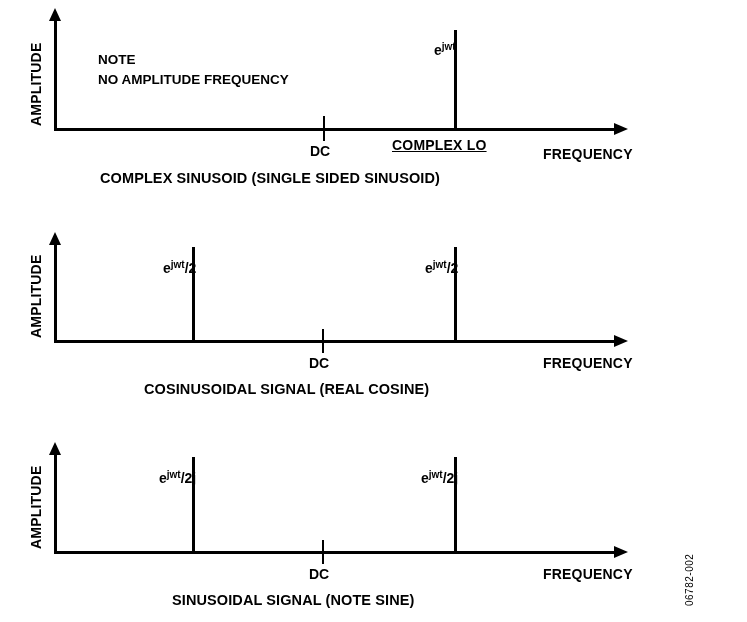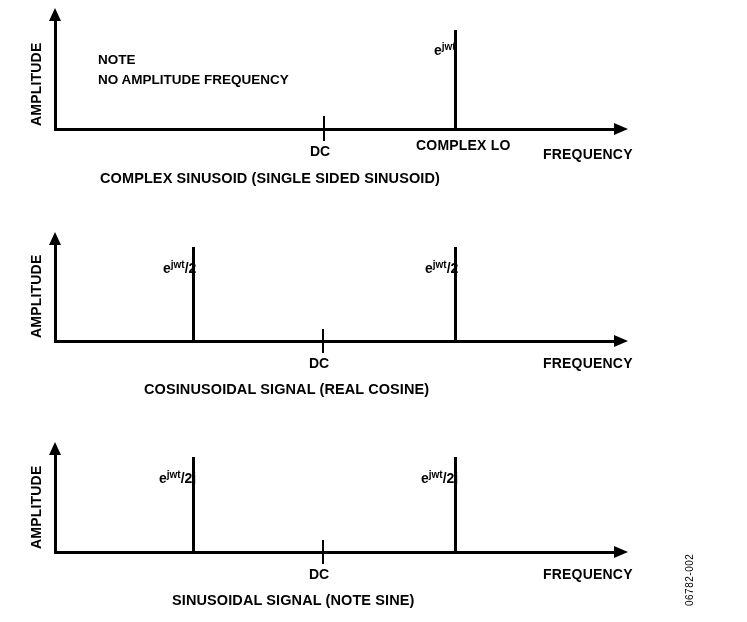--- a/index.html
+++ b/index.html
@@ -128,21 +128,21 @@
 
     <div class="axis-line x-axis" style="left:54px; top:128px; width:563px;"></div>
     <div class="arrow-right" style="left:614px; top:123px;"></div>
 
     <div class="dc-tick" style="left:323px; top:116px; height:25px;"></div>
     <span class="lbl tick-label" style="left:310px; top:143px;">DC</span>
 
     <div class="spike" style="left:454px; top:30px; height:99px;"></div>
     <span class="lbl point-label" style="left:434px; top:6px;"><span>e</span><sup>jwt</sup><span></span></span>
 
-    <span class="lbl axis-title" style="left:416px; top:137px;">COMPLEX LO</span>
+    <span class="lbl axis-title" style="left:392px; top:137px;text-decoration:underline;">COMPLEX LO</span>
 
     <span class="lbl axis-title" style="left:543px; top:146px;">FREQUENCY</span>
 
     <div class="lbl note" style="left:98px; top:50px;">
       <div>NOTE</div>
       <div>NO AMPLITUDE FREQUENCY</div>
     </div>
 
     <span class="lbl caption" style="left:100px; top:170px;">COMPLEX SINUSOID (SINGLE SIDED SINUSOID)</span>
   </div>

